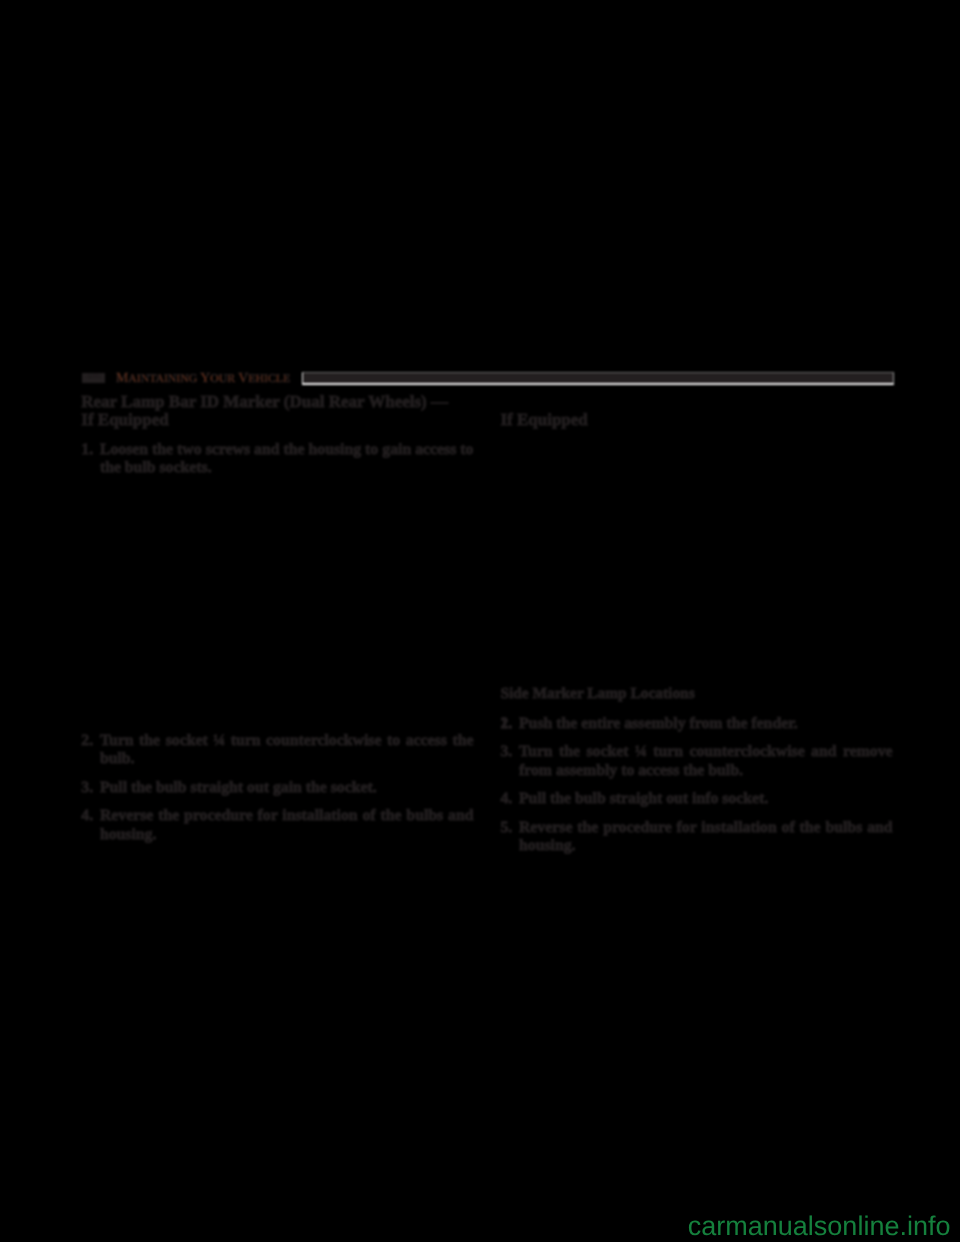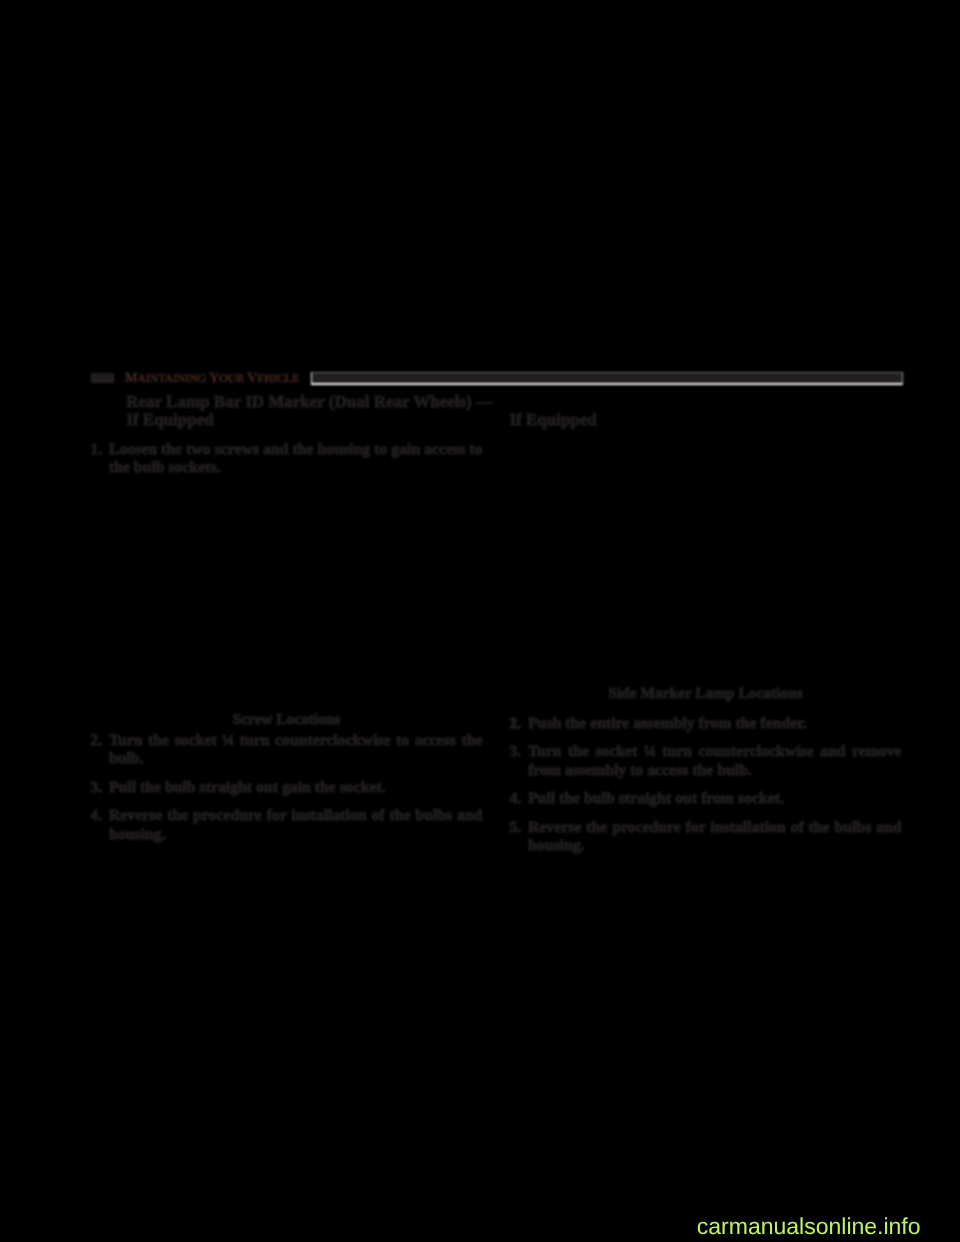--- a/index.html
+++ b/index.html
@@ -6,21 +6,21 @@
   html, body { margin:0; padding:0; }
   body {
     width:960px; height:1242px;
     background:#000000;
     font-family:"Liberation Serif", serif;
     overflow:hidden;
     position:relative;
     -webkit-font-smoothing:antialiased;
     text-rendering:geometricPrecision;
   }
-  .page { position:absolute; left:17px; top:0; width:848px; height:1242px; }
+  .page { position:absolute; left:8px; top:0; width:848px; height:1242px; }
   .content { position:absolute; left:0; top:0; width:960px; height:1242px; filter: blur(0.8px); }
 
   
   .header { position:absolute; left:74.4px; top:366px; width:811px; height:20px; }
   .pagenum {
     position:absolute; left:0px; top:7.3px;
     width:22.5px; height:9.4px;
     background:#231f20; color:#1e1a1b;
     font-weight:bold; font-size:9.5px; line-height:9.4px;
     text-align:center;
@@ -45,64 +45,61 @@
   .col { position:absolute; width:392.2px; color:#231f20;
     -webkit-text-stroke: 0.85px #231f20; }
   .col-left  { left:73.3px; }
   .col-right { left:492.4px; }
 
   h2.sect {
     margin:0; padding:0;
     font-size:17px; line-height:17.6px; font-weight:bold;
   }
   .caption {
-    text-align:center; font-weight:bold; font-size:15.4px;
+    text-align:left; font-weight:bold; font-size:15.4px;
     line-height:18.3px; margin:0;
   }
   ol.steps { margin:0; padding:0; list-style:none; }
   ol.steps li {
     position:relative; padding-left:18.6px;
     font-size:15.78px; line-height:18.3px; font-weight:bold;
     text-align:justify; text-justify:inter-word;
   }
   ol.steps li .num { position:absolute; left:0px; top:0; }
 
   .watermark {
     position:absolute; left:679.8px; top:1211.5px;
     font-family:"Liberation Sans", sans-serif;
-    font-size:23px; line-height:28px; color:#bef264; letter-spacing:0px;
+    font-size:27px; line-height:28px; color:#15803d; letter-spacing:0px;
     white-space:nowrap;
   }
 </style>
 </head>
 <body>
 
 <div class="page">
   <div class="content">
 
   <div class="header">
     <span class="pagenum">486</span>
     <span class="hdr-title">
       <span>M</span><span class="sc">AINTAINING</span><span> Y</span><span class="sc">OUR</span><span> V</span><span class="sc">EHICLE</span>
     </span>
   </div>
 
-  <div class="col col-left" style="top:393.0px;margin-left:36px;">
+  <div class="col col-left" style="top:393.0px;">
     <h2 class="sect"><span>Rear Lamp Bar ID Marker (Dual Rear Wheels) —</span><br><span>If Equipped</span></h2>
   </div>
 
   <div class="col col-left" style="top:441.0px;">
     <ol class="steps">
       <li><span class="num">1.</span><span>Loosen the two screws and the housing to gain access to the bulb sockets.</span></li>
     </ol>
   </div>
 
-  <div class="col col-left" style="top:711.0px;">
-    <div class="caption">Screw Locations</div>
-  </div>
 
   <div class="col col-left" style="top:732.0px;">
     <ol class="steps">
       <li style="margin-bottom:10.3px"><span class="num">2.</span><span>Turn the socket ¼ turn counterclockwise to access the bulb.</span></li>
       <li style="margin-bottom:10.3px"><span class="num">3.</span><span>Pull the bulb straight out gain the socket.</span></li>
       <li><span class="num">4.</span><span>Reverse the procedure for installation of the bulbs and housing.</span></li>
     </ol>
   </div>
 
   <div class="col col-right" style="top:393.0px;">
@@ -111,21 +108,21 @@
 
   <div class="col col-right" style="top:684.5px;">
     <div class="caption">Side Marker Lamp Locations</div>
   </div>
 
   <div class="col col-right" style="top:704.5px;">
     <ol class="steps">
       <li style="margin-bottom:10.3px"><span class="num">1.</span></li>
       <li style="margin-bottom:10.3px"><span class="num">2.</span><span>Push the entire assembly from the fender.</span></li>
       <li style="margin-bottom:10.3px"><span class="num">3.</span><span>Turn the socket ¼ turn counterclockwise and remove from assembly to access the bulb.</span></li>
-      <li style="margin-bottom:10.3px"><span class="num">4.</span><span>Pull the bulb straight out from socket.</span></li>
+      <li style="margin-bottom:10.3px"><span class="num">4.</span><span>Pull the bulb straight out info socket.</span></li>
       <li><span class="num">5.</span><span>Reverse the procedure for installation of the bulbs and housing.</span></li>
     </ol>
   </div>
 
   <span class="hdr-bar"></span>
   </div>
   <div class="watermark">carmanualsonline.info</div>
 </div>
 
 </body></html>

